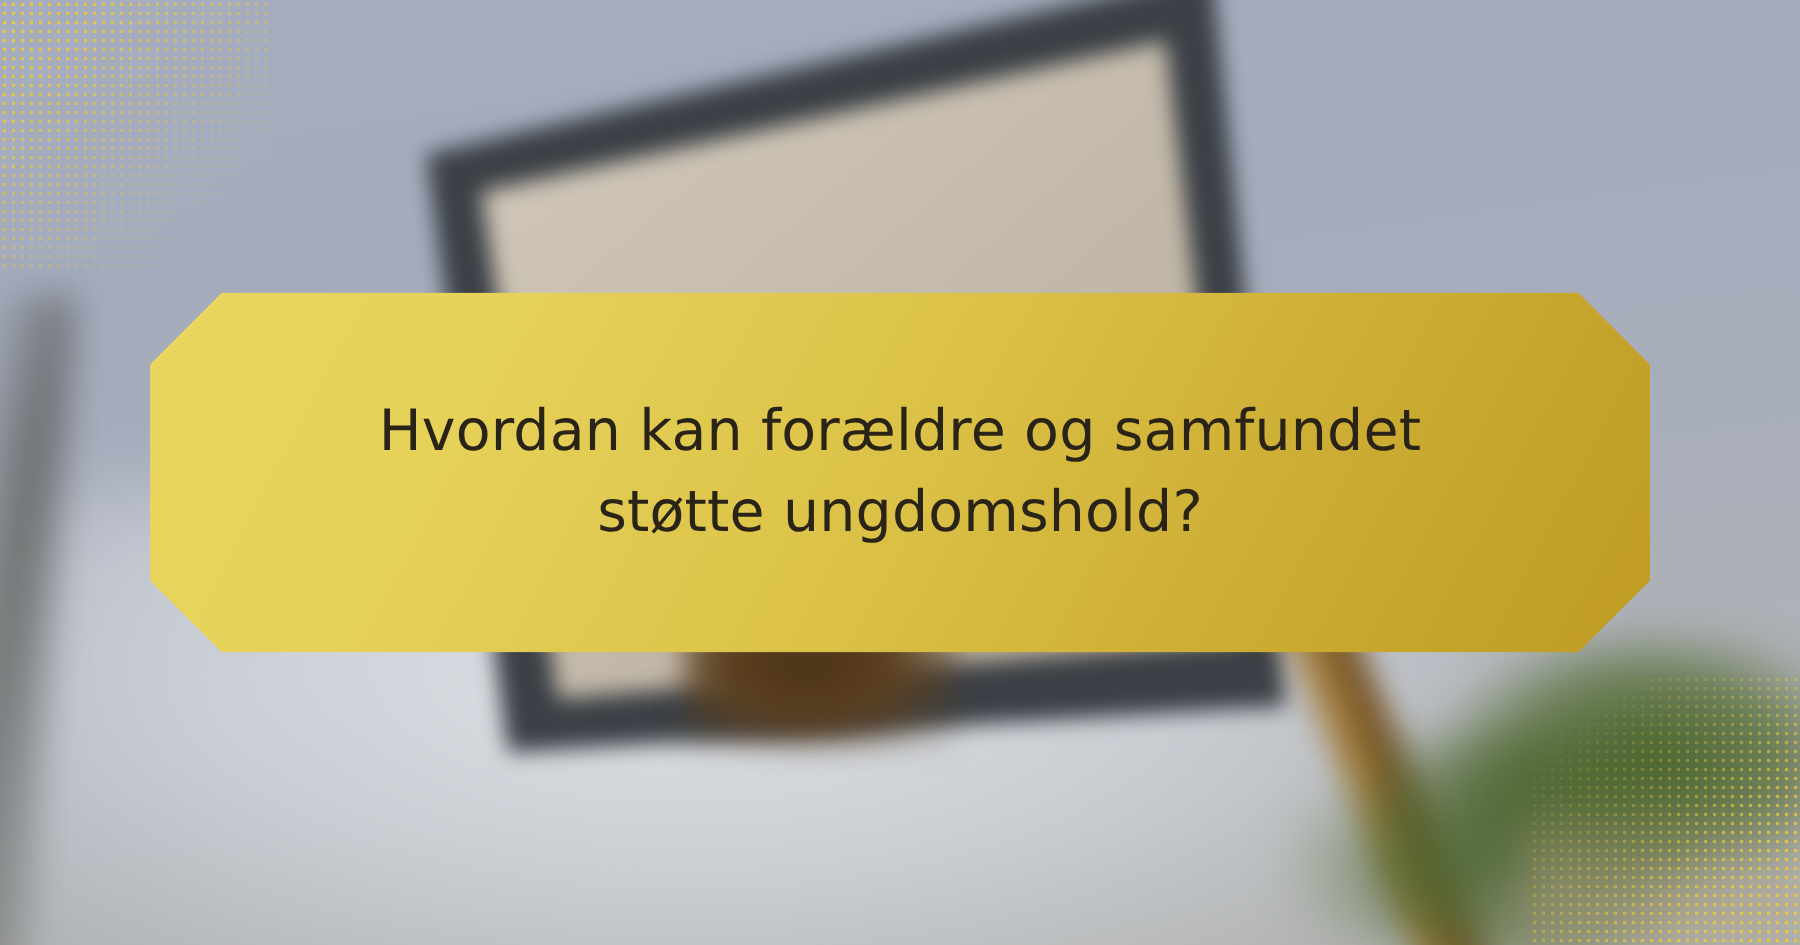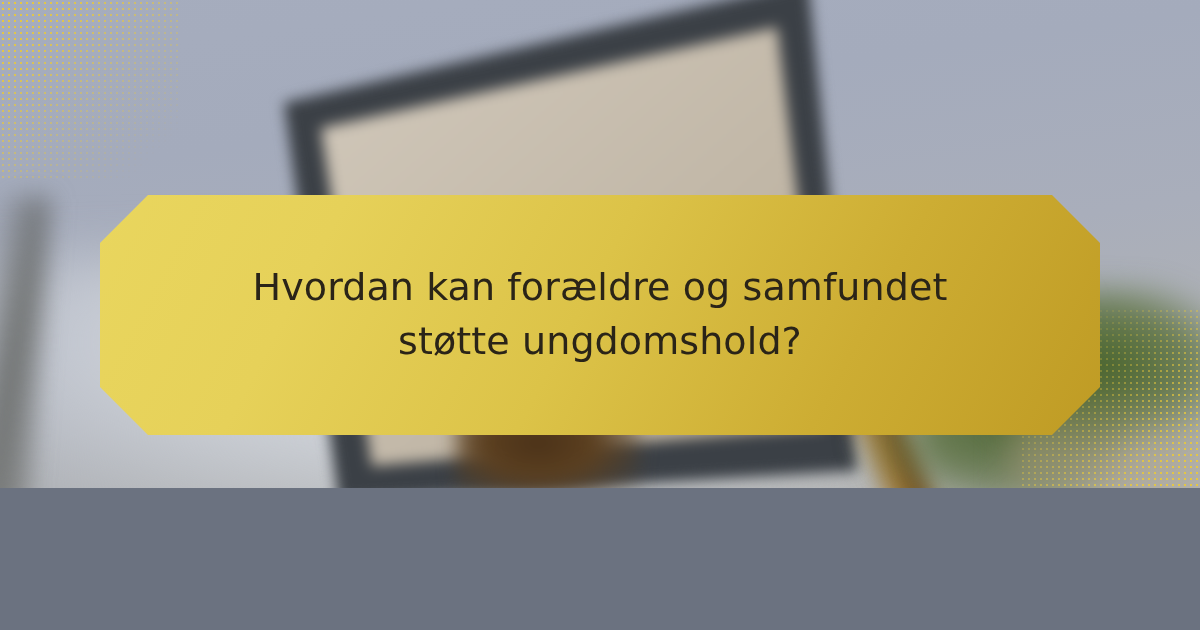--- a/index.html
+++ b/index.html
@@ -7,21 +7,21 @@
     padding: 0;
     background: #6b7280;
   }
   body {
     font-family: "DejaVu Sans", sans-serif;
   }
 
   .stage {
     position: relative;
     width: 1200px;
-    height: 488px;
+    height: 630px;
     overflow: hidden;
     background: #a3aabb;
   }
 
   
   .photo {
     position: absolute;
     inset: 0;
     overflow: hidden;
   }

